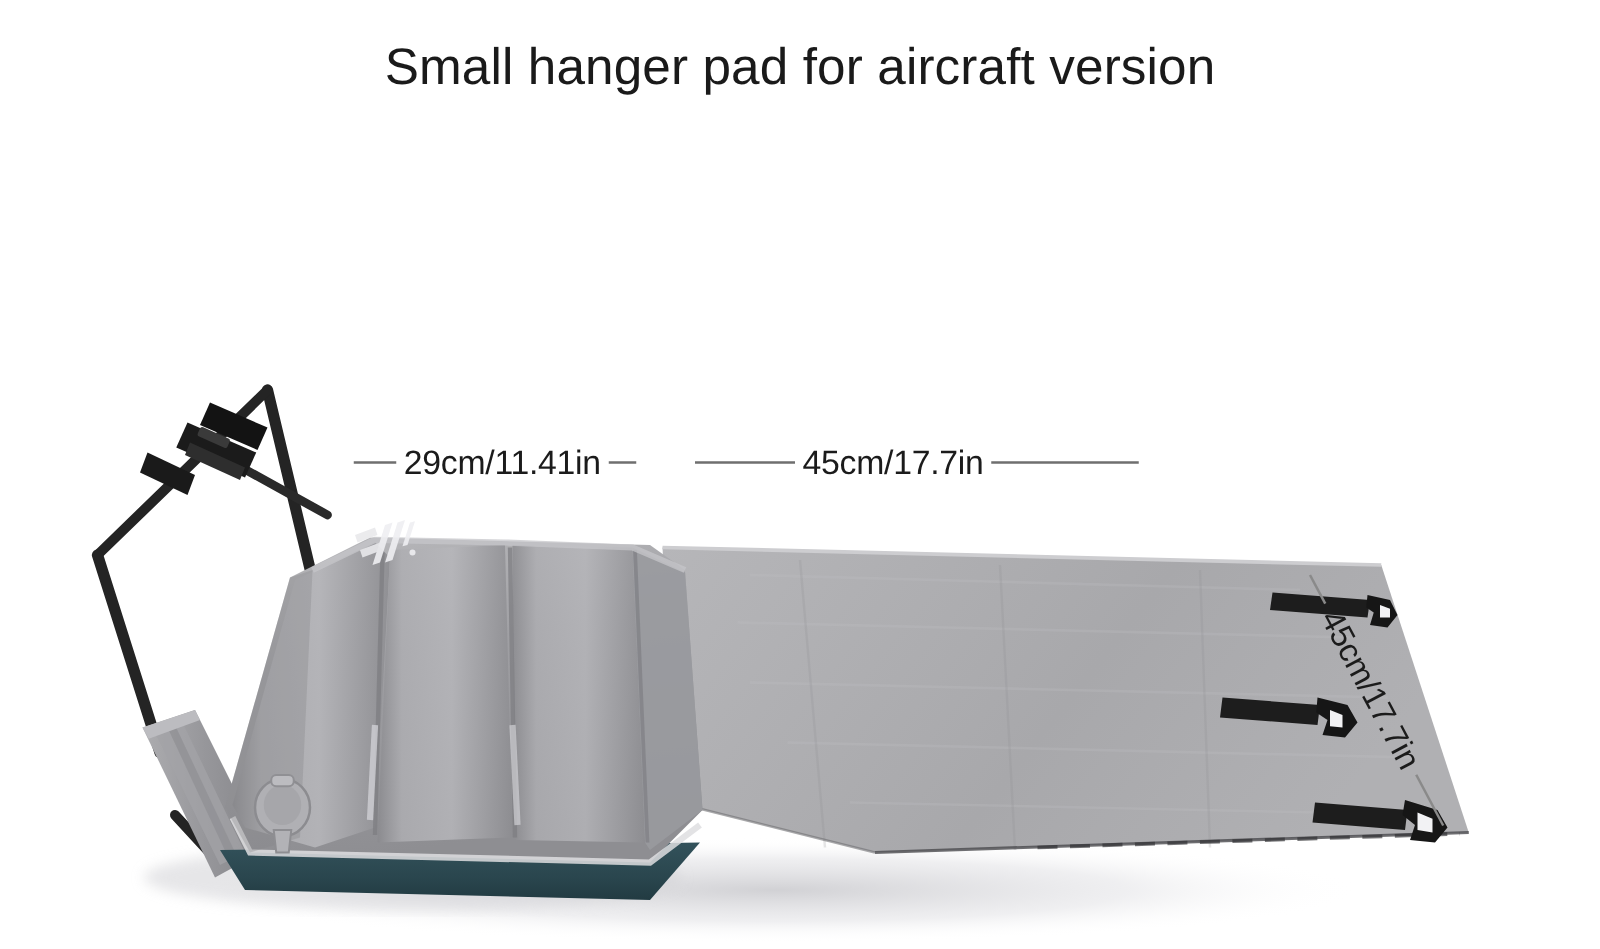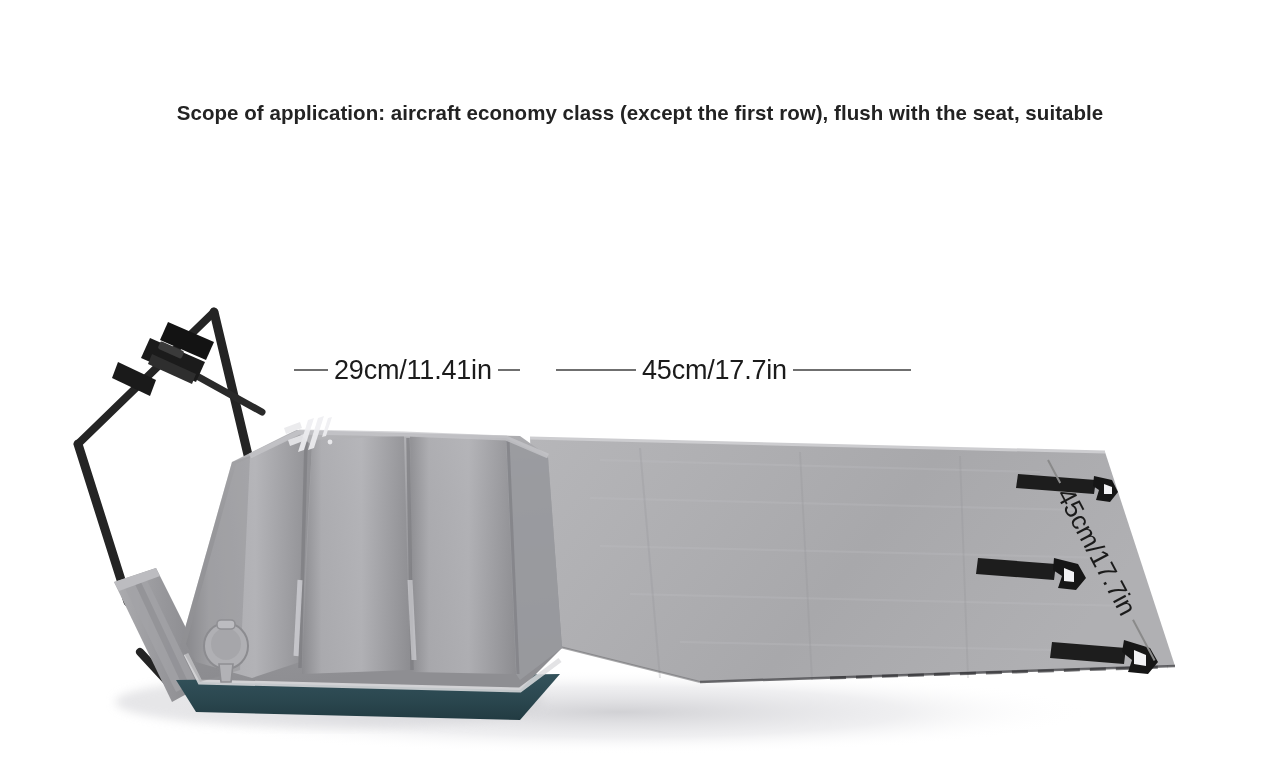--- a/index.html
+++ b/index.html
@@ -38,21 +38,21 @@
   
   .dim-row{
     position:absolute;left:0;top:352px;width:1280px;height:36px;
   }
   .dim-grp{position:absolute;display:flex;align-items:center;gap:6px;height:36px;}
   .dim-line{background:#6f6f6f;height:2px;display:block;}
   .dim-text{
     font-size:27px;font-weight:500;color:#1b1b1b;
     line-height:36px;white-space:nowrap;letter-spacing:-.2px;
   }
-  #dim-a{left:294px;}
+  #dim-a{left:283px;}
   #dim-a .dim-line.l1{width:34px;}
   #dim-a .dim-line.l2{width:22px;}
   #dim-b{left:556px;}
   #dim-b .dim-line.l1{width:80px;}
   #dim-b .dim-line.l2{width:118px;}
 
   
   .dim-diag{
     position:absolute;left:1048px;top:440px;
     width:250px;height:40px;
@@ -67,22 +67,22 @@
 
   
   .product{position:absolute;left:0;top:250px;width:1280px;height:509px;}
   .product svg{display:block;width:1280px;height:509px;}
 </style>
 </head>
 <body>
 
 <div class="stage">
 
-
-  <div class="subtitle-1">Scope of application: aircraft economy class (except the first row), flush with the seat, suitable</div>
+  <div class="title">Small hanger pad for aircraft version</div>
+
 
 
   <div class="product">
     <svg viewBox="0 0 1280 509" xmlns="http://www.w3.org/2000/svg">
       <defs>
         <linearGradient id="gMat" x1="0" y1="0" x2="0.35" y2="1">
           <stop offset="0%" stop-color="#c2c2c5"></stop>
           <stop offset="45%" stop-color="#ababae"></stop>
           <stop offset="100%" stop-color="#9d9da1"></stop>
         </linearGradient>

